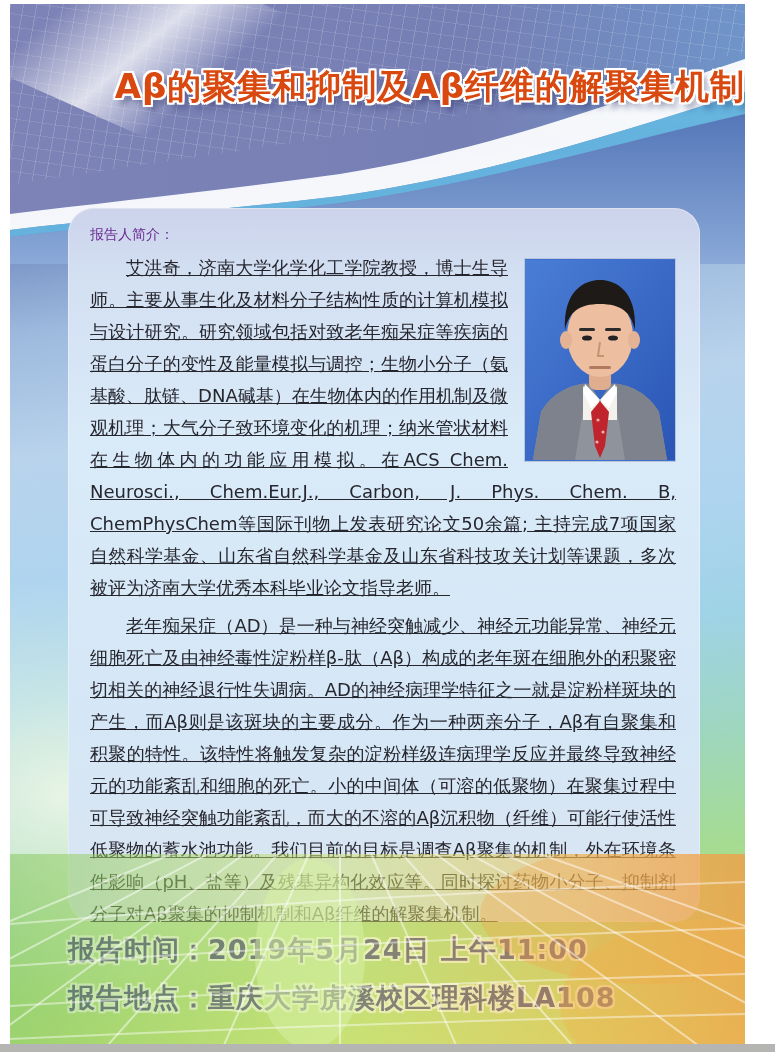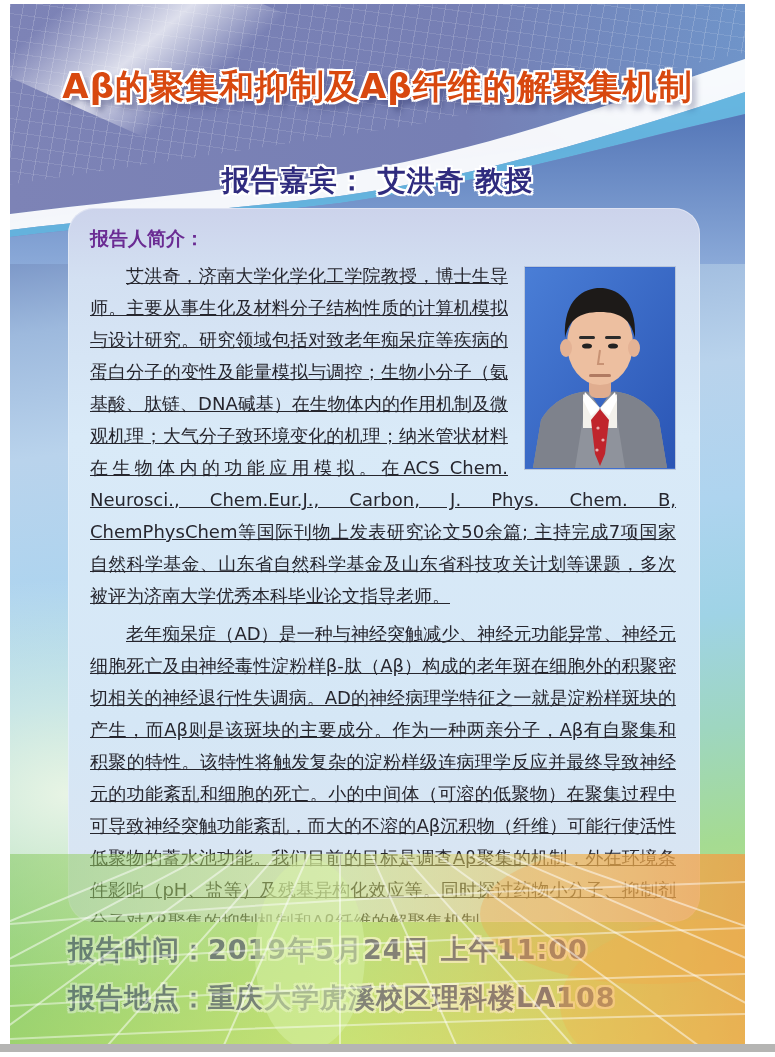--- a/index.html
+++ b/index.html
@@ -30,40 +30,40 @@
     transform:rotate(24deg);
   }
   
   .outline-w{
     text-shadow:
       -2px -2px 0 #fff, 0 -2px 0 #fff, 2px -2px 0 #fff,
       -2px 0 0 #fff, 2px 0 0 #fff,
       -2px 2px 0 #fff, 0 2px 0 #fff, 2px 2px 0 #fff;
   }
   .title{
-    position:absolute;left:0;top:60px;width:100%;text-align:center;
+    position:absolute;left:0;top:60px;width:100%;text-align:right;
     font-size:34px;font-weight:700;letter-spacing:1px;color:#d8480f;
     text-shadow:
       -2px -2px 0 #fff, 0 -2px 0 #fff, 2px -2px 0 #fff,
       -2px 0 0 #fff, 2px 0 0 #fff,
       -2px 2px 0 #fff, 0 2px 0 #fff, 2px 2px 0 #fff,
       5px 6px 6px rgba(30,35,90,.5);
   }
   .speaker{
     position:absolute;left:0;top:158px;width:100%;text-align:center;
     font-size:28px;font-weight:700;letter-spacing:1px;color:#2f2b7e;
   }
   
   .card{
     position:absolute;left:58px;top:204px;width:632px;height:714px;
     border-radius:26px;box-sizing:border-box;padding:14px 24px 8px 22px;overflow:hidden;
     background:linear-gradient(180deg,#ccd3eb 0%,#d3e0f2 10%,#d9eaf8 32%,#d5e7f6 72%,#dae4f1 100%);
     box-shadow:0 0 0 1px rgba(255,255,255,.35) inset;
   }
-  .sec-head{font-size:19px;font-weight:700;color:#6a2b93;margin:4px 0 8px 0;}
+  .sec-head{font-size:14px;font-weight:400;color:#6a2b93;margin:4px 0 8px 0;}
   .body-txt{
     font-size:18px;line-height:32px;color:#26262e;text-align:justify;
     text-indent:2em;margin:0 0 6px 0;text-decoration:underline;
   }
   .photo-frame{
     float:right;width:150px;height:202px;margin:6px 0 8px 16px;
     border:1px solid #b9c6da;background:#3f6fd0;
   }
   .photo-frame svg{display:block;width:100%;height:100%;}
   
@@ -95,21 +95,20 @@
     </defs>
     <path d="M0,0 H735 V55 C600,100 470,148 330,170 C215,186 100,198 0,210 Z" fill="url(#slateG)"></path>
     <path d="M0,210 C100,198 215,186 330,170 C470,148 600,100 735,55 L735,88 C600,132 470,172 330,192 C215,206 100,214 0,226 Z" fill="#ffffff" opacity="0.93"></path>
     <path d="M735,88 C600,132 470,172 330,192 C215,206 100,214 0,226 L0,233 C100,221 215,213 330,199 C470,179 600,141 735,110 Z" fill="#62b8e2" opacity="0.85"></path>
     <path d="M0,233 C100,221 215,213 330,199 C470,179 600,141 735,110 L735,260 H0 Z" fill="url(#bandG)"></path>
   </svg>
   <div class="mesh"></div>
   <div class="streak"></div>
 
   <div class="title">Aβ的聚集和抑制及Aβ纤维的解聚集机制</div>
-  <div class="speaker outline-w">报告嘉宾： 艾洪奇 教授</div>
 
   <div class="card">
     <div class="sec-head">报告人简介：</div>
 
     <div class="photo-frame">
       <svg viewBox="0 0 150 200">
         <defs>
           <linearGradient id="pbg" x1="0" y1="0" x2="1" y2="1">
             <stop offset="0" stop-color="#4a7ed6"></stop>
             <stop offset="1" stop-color="#2a55b5"></stop>

